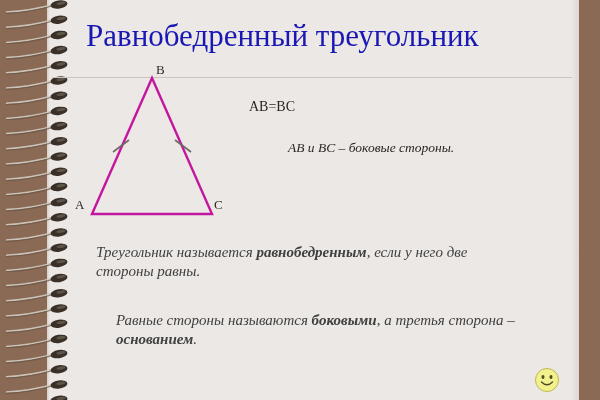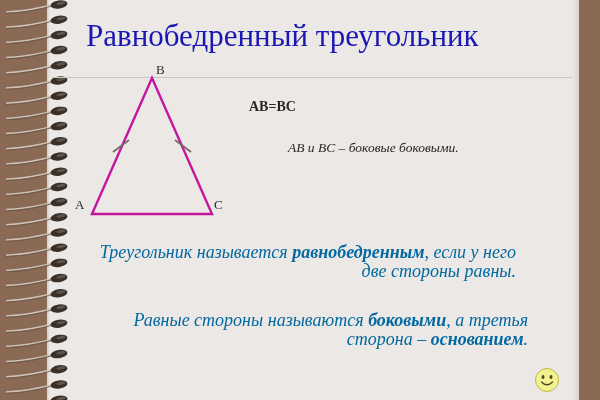--- a/index.html
+++ b/index.html
@@ -97,21 +97,20 @@
   .lbl-c { left: 214px; top: 198px; }
 
   
   .eq-plain {
     position: absolute;
     left: 249px;
     top: 99px;
     font-size: 14px;
     color: #2b2824;
     line-height: 16px;
-    font-weight: bold;
   }
   .eq-it1 {
     position: absolute;
     left: 288px;
     top: 140px;
     font-size: 13.5px;
     font-style: italic;
     color: #2b2824;
     line-height: 16px;
   }
@@ -122,24 +121,23 @@
     font-size: 13.5px;
     font-style: italic;
     color: #2b2824;
     line-height: 16px;
   }
 
   
   .para {
     position: absolute;
     font-style: italic;
-    color: #0369a1;
-    font-size: 18px;
+    color: #404040;
+    font-size: 15px;
     line-height: 19px;
-    text-align: right;
   }
   .para b { font-weight: bold; font-style: italic; }
   .para-1 {
     left: 96px;
     top: 243px;
     width: 420px;
   }
   .para-2 {
     left: 116px;
     top: 311px;
@@ -286,21 +284,21 @@
     <polygon points="32,154 92,18 152,154" fill="none" stroke="#c4179f" stroke-width="2.4" stroke-linejoin="miter"></polygon>
     <line x1="53" y1="92" x2="69" y2="80" stroke="#6f6a66" stroke-width="1.6"></line>
     <line x1="115" y1="80" x2="131" y2="92" stroke="#6f6a66" stroke-width="1.6"></line>
   </svg>
 
   <div class="vlabel lbl-b">B</div>
   <div class="vlabel lbl-a">A</div>
   <div class="vlabel lbl-c">C</div>
 
   <div class="eq-plain">AB=BC</div>
-  <div class="eq-it1">AB и BC – боковые боковыми.</div>
+  <div class="eq-it1">AB и BC – боковые стороны.</div>
 
   <div class="para para-1">
     <span>Треугольник называется </span><b>равнобедренным</b><span>, если у него две стороны равны.</span>
   </div>
 
   <div class="para para-2">
     <span>Равные стороны называются </span><b>боковыми</b><span>, а третья сторона – </span><b>основанием</b><span>.</span>
   </div>
 
   <svg class="smiley" viewBox="0 0 26 26">

